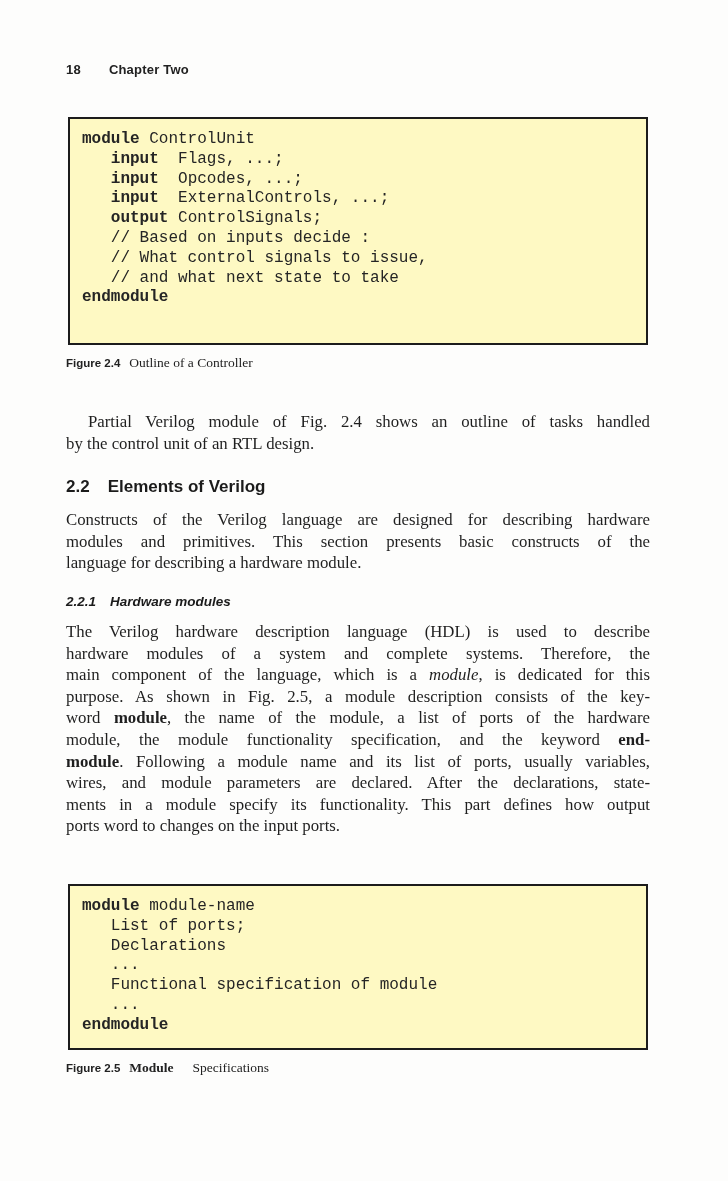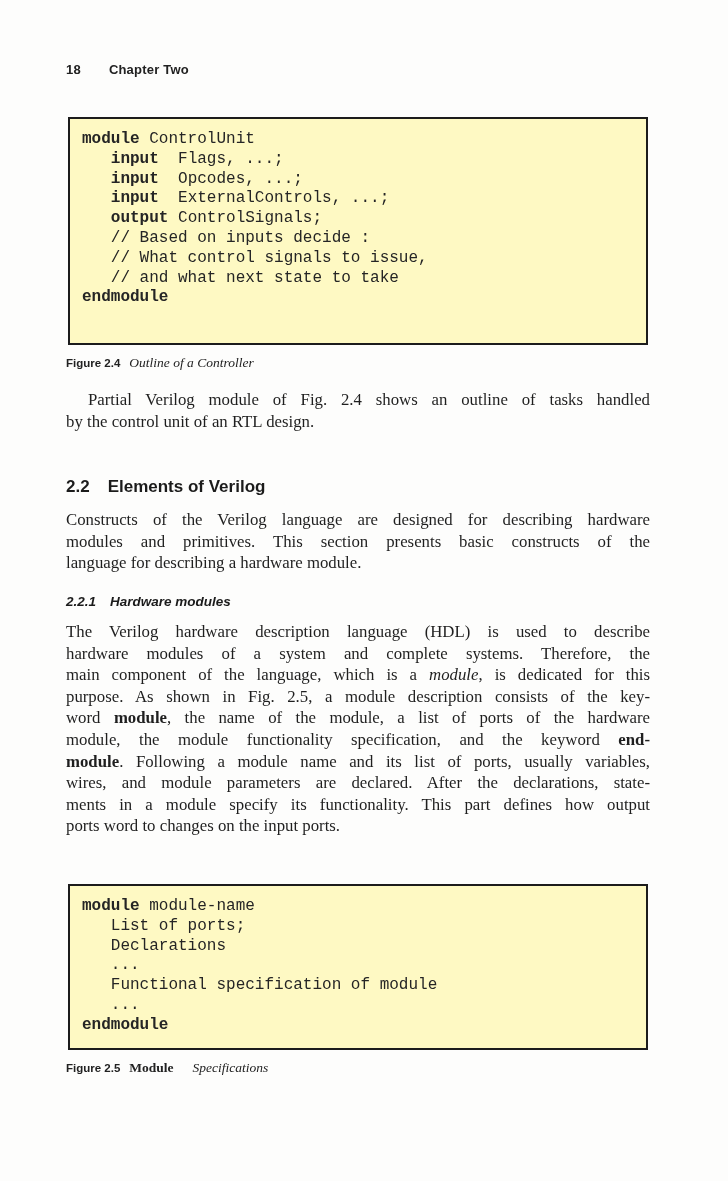--- a/index.html
+++ b/index.html
@@ -50,21 +50,21 @@
   
   .caption { position: absolute; left: 66px; font-size: 13.5px; color: #222; }
   #caption1 { top: 355px; }
   #caption2 { top: 1060px; }
   .cap-label {
     font-family: "Liberation Sans", sans-serif;
     font-weight: bold;
     font-size: 11.5px;
   }
   .cap-keyword { font-weight: bold; margin-left: 9px; }
-  .cap-text { margin-left: 9px; font-style: italic; }
+  .cap-text { margin-left: 9px; }
   .cap-text-tight { margin-left: 19px; }
 
   
   .h2, .h3 {
     position: absolute; left: 66px;
     font-family: "Liberation Sans", sans-serif;
     font-weight: bold;
     color: #1b1b1b;
   }
   .h2 { top: 477px; font-size: 17px; }
@@ -72,21 +72,21 @@
   .h2 .sec-num { margin-right: 18px; }
   .h3 .sec-num { margin-right: 14px; }
 
   
   .para {
     position: absolute; left: 66px; width: 584px;
     font-size: 16.8px;
     line-height: 21.6px;
     color: #1f1f1f;
   }
-  #para1 { top: 389px; }
+  #para1 { top: 411px; }
   #para2 { top: 509px; }
   #para3 { top: 621px; }
   .para > div { text-align: justify; text-align-last: justify; }
   .para > div:last-child { text-align-last: left; }
   #para1 > div:first-child { text-indent: 22px; }
 </style>
 </head>
 <body>
 
 <div class="page">

